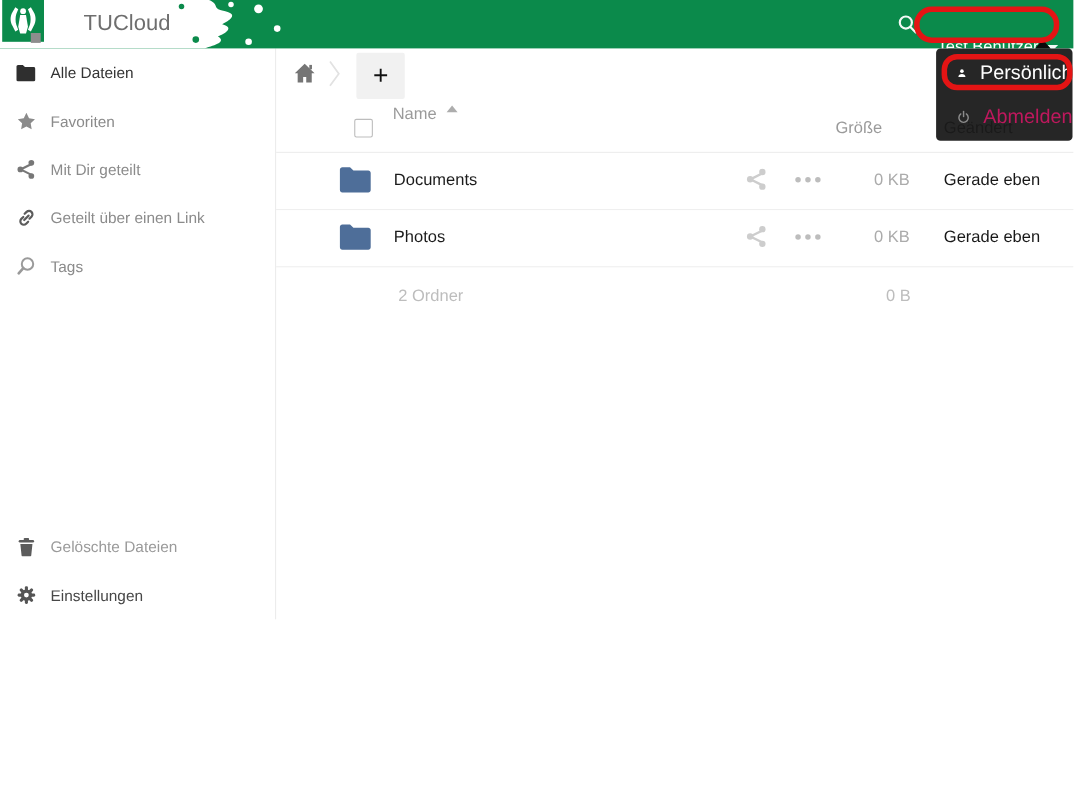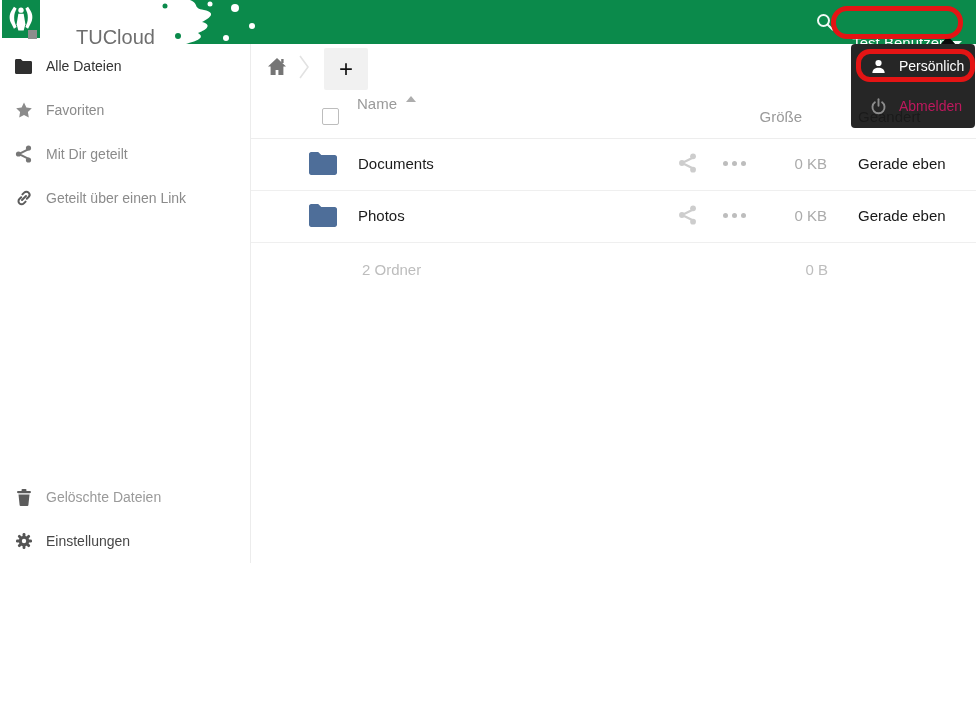--- a/index.html
+++ b/index.html
@@ -5,21 +5,21 @@
   html,body{margin:0;padding:0;background:#fff;width:976px;height:720px;overflow:hidden;
     font-family:"Liberation Sans","DejaVu Sans",sans-serif;}
   .stage{position:relative;width:976px;height:720px;background:#fff;}
 
   
   .header{position:absolute;left:0;top:0;width:976px;height:44px;background:#0b8a4b;z-index:10;}
   .splash{position:absolute;left:0;top:0;width:280px;height:44px;pointer-events:none;}
   .logo-tile{position:absolute;left:2px;top:0;width:38px;height:38px;background:#0b8a4b;z-index:12;
     display:flex;align-items:center;justify-content:center;cursor:pointer;}
   .logo-badge{position:absolute;left:28px;top:30px;width:9px;height:9px;background:#8d8d8d;z-index:13;}
-  .app-title{position:absolute;left:76px;top:16px;height:44px;line-height:42px;font-size:20px;color:#6e6e6e;z-index:12;}
+  .app-title{position:absolute;left:76px;top:0;height:44px;line-height:42px;font-size:20px;color:#6e6e6e;z-index:12;}
   .hdr-right{position:absolute;right:14px;top:0;height:44px;display:flex;align-items:center;gap:17px;z-index:12;}
   .user-menu{display:flex;align-items:center;gap:8px;cursor:pointer;color:#fff;font-size:15px;margin-top:40px;}
   .caret-down{width:0;height:0;border-left:5px solid transparent;border-right:5px solid transparent;
     border-top:5px solid rgba(255,255,255,.95);margin-top:2px;}
 
   
   .sidebar{position:absolute;left:0;top:44px;width:250px;height:519px;background:#fff;border-right:1px solid #ececec;z-index:2;}
   .nav-item{position:relative;height:44px;display:flex;align-items:center;gap:13px;padding-left:14px;cursor:pointer;
     font-size:14px;color:#8b8b8b;}
   .nav-item .ni{width:19px;display:flex;justify-content:center;flex:0 0 19px;}
@@ -55,21 +55,21 @@
 
   .fsummary{position:absolute;left:0;top:198px;width:725px;height:52px;color:#bdbdbd;font-size:15px;}
   .sum-count{position:absolute;left:111px;top:0;height:52px;line-height:56px;}
   .sum-size{position:absolute;right:148px;top:0;height:52px;line-height:56px;}
 
   
   .dropdown{position:absolute;left:851px;top:44px;width:124px;height:84px;background:rgba(8,8,8,.88);
     border-radius:4px;z-index:50;}
   .dd-arrow{position:absolute;left:941px;top:36px;width:0;height:0;border-left:7px solid transparent;
     border-right:7px solid transparent;border-bottom:8px solid #0a0a0a;z-index:50;}
-  .dd-item{height:40px;display:flex;align-items:center;gap:12px;padding-left:19px;cursor:pointer;font-size:14px;}
+  .dd-item{height:40px;display:flex;align-items:center;gap:12px;padding-left:19px;cursor:pointer;font-size:18px;}
   .dd-item.first{margin-top:2px;color:#fff;}
   .dd-item.second{color:#be185d;}
 
   
   .anno{position:absolute;border:5px solid #e41414;border-radius:16px;box-sizing:border-box;z-index:100;pointer-events:none;}
   .anno-user{left:831px;top:6px;width:132px;height:33px;}
   .anno-personal{left:856px;top:49px;width:119px;height:33px;border-radius:14px;}
 </style>
 </head>
 <body>
@@ -144,20 +144,29 @@
       <span class="ni">
         <svg width="18" height="18" viewBox="0 0 18 18">
             <g fill="none" stroke="#5c5c5c" stroke-width="2" stroke-linecap="round">
               <path d="M7 11l4-4"></path>
               <path d="M6.2 8.2L4.4 10a3.1 3.1 0 104.4 4.4l1.8-1.8"></path>
               <path d="M11.8 9.8L13.6 8a3.1 3.1 0 10-4.4-4.4L7.4 5.4"></path>
             </g>
           </svg>
       </span>
       <span>Geteilt über einen Link</span>
+    </div>
+    <div class="nav-item">
+      <span class="ni">
+        <svg width="18" height="18" viewBox="0 0 18 18">
+            <circle cx="10" cy="7" r="5.2" fill="none" stroke="#9a9a9a" stroke-width="1.8"></circle>
+            <line x1="6.2" y1="10.8" x2="2" y2="15.5" stroke="#9a9a9a" stroke-width="2.4" stroke-linecap="round"></line>
+          </svg>
+      </span>
+      <span>Tags</span>
     </div>
 
     <div class="side-bottom">
       <div class="nav-item dark">
         <span class="ni">
           <svg width="16" height="18" viewBox="0 0 16 18">
               <g fill="#5c5c5c">
                 <rect x="1" y="3" width="14" height="2.2" rx="1.1"></rect>
                 <rect x="5.5" y="1" width="5" height="2.2" rx="1"></rect>
                 <path d="M2.5 6.5h11l-1.1 10.5a1 1 0 01-1 .9h-6.8a1 1 0 01-1-.9z"></path>

